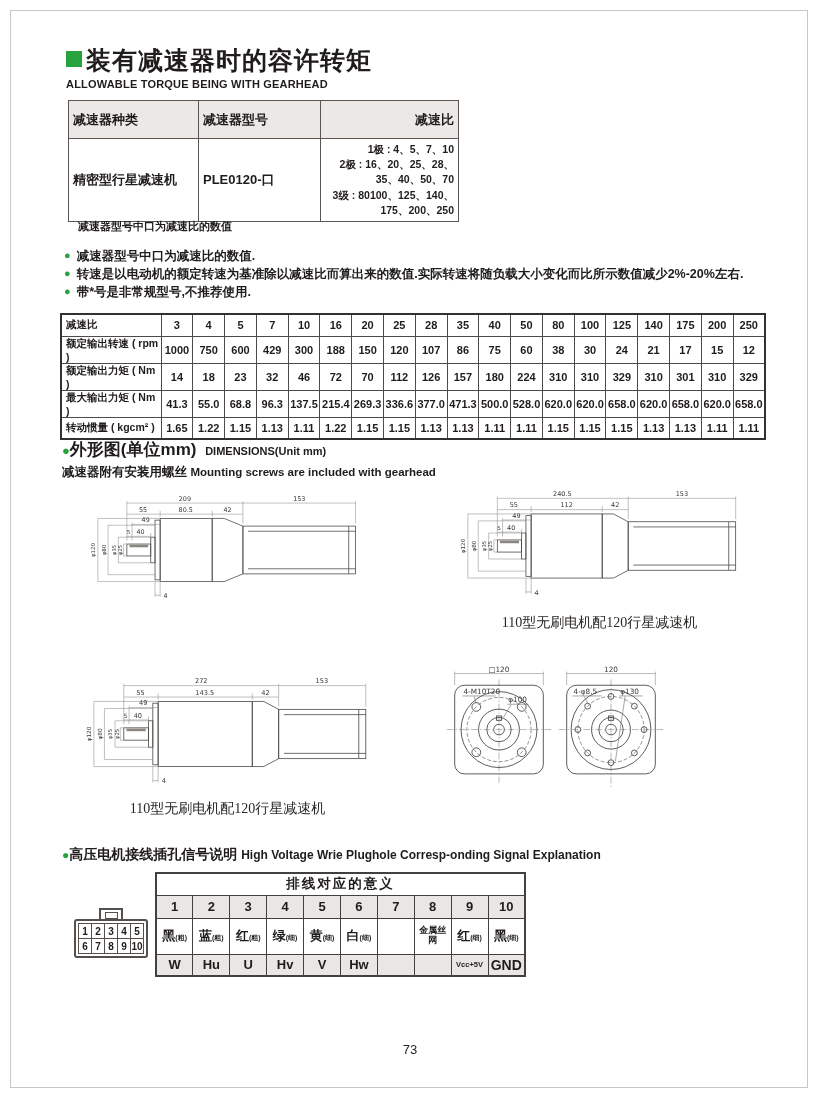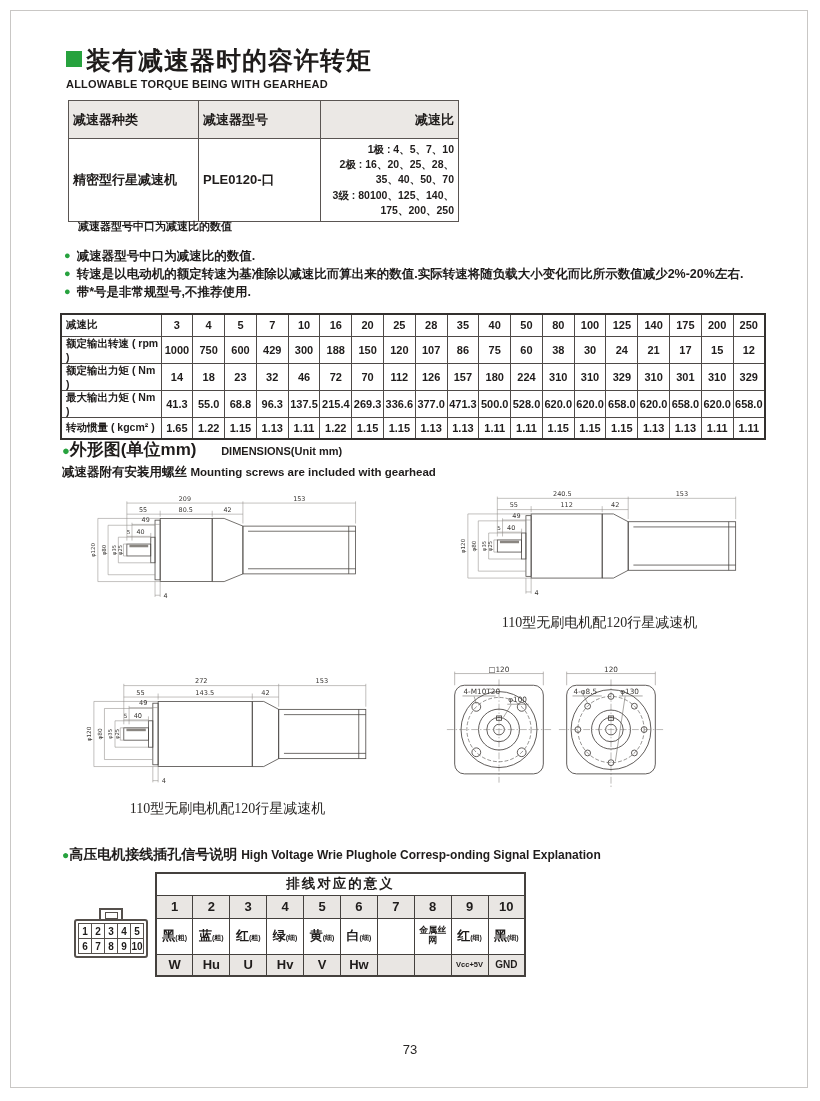--- a/index.html
+++ b/index.html
@@ -30,21 +30,21 @@
 
   
   .spec { position:absolute; left:60px; top:313px; width:706px; border-collapse:collapse; table-layout:fixed; border:2px solid #33302e; }
   .spec th, .spec td { border:1px solid #4e4a47; font-size:11px; font-weight:bold; text-align:center; height:22px; }
   .spec th { width:100px; text-align:left; padding-left:4px; font-size:10.5px; }
 
   
   .dim-head { position:absolute; left:62px; top:438px; }
   .dim-h1 { font-size:17px; font-weight:bold; }
   .dim-h1 .gdot2 { color:#27a23e; font-size:13px; }
-  .dim-h1 .en { font-size:11px; margin-left:20px; }
+  .dim-h1 .en { font-size:11px; margin-left:4px; }
   .dim-h2 { font-size:12.5px; font-weight:bold; margin-top:3px; }
   .dim-h2 .en { font-size:11.5px; }
 
   .drawing { position:absolute; }
   .caption { position:absolute; text-align:center; font-family:"Liberation Serif","DejaVu Serif",serif; font-size:14px; color:#2a2725; }
   svg text { font-family:"DejaVu Sans",sans-serif; fill:#3a3734; }
 
   
   .wire-head { position:absolute; left:62px; top:846px; font-size:14px; font-weight:bold; }
   .wire-head .en { font-size:12px; }
@@ -57,21 +57,21 @@
 
   .wtbl { position:absolute; left:155px; top:872px; width:371px; border-collapse:collapse; table-layout:fixed; border:2px solid #44403d; }
   .wtbl td { border:1.5px solid #44403d; text-align:center; vertical-align:middle; }
   .wtbl .trow td { font-size:13.5px; font-weight:bold; height:22px; letter-spacing:2px; }
   .wtbl .pins td { background:#e9e6e3; font-size:13px; font-weight:bold; height:23px; }
   .wtbl .colors td { height:36px; font-size:13px; font-weight:bold; line-height:1.1; padding:0 1px; }
   .wtbl .colors .sub { font-size:7px; font-weight:bold; }
   .wtbl .colors td.mesh { font-size:9px; }
   .wtbl .sigs td { background:#e9e6e3; font-size:13px; font-weight:bold; height:22px; }
   .wtbl .sigs td.tiny { font-size:7.5px; }
-  .wtbl .sigs td.small { font-size:10px; }
+  .wtbl .sigs td.small { font-size:14px; }
 
   .pageno { position:absolute; left:0; top:1042px; width:820px; text-align:center; font-size:13px; color:#2a2725; }
 </style>
 </head>
 <body>
 
 <div class="page">
   <div class="frame"></div>
 
   <div class="title-block">

